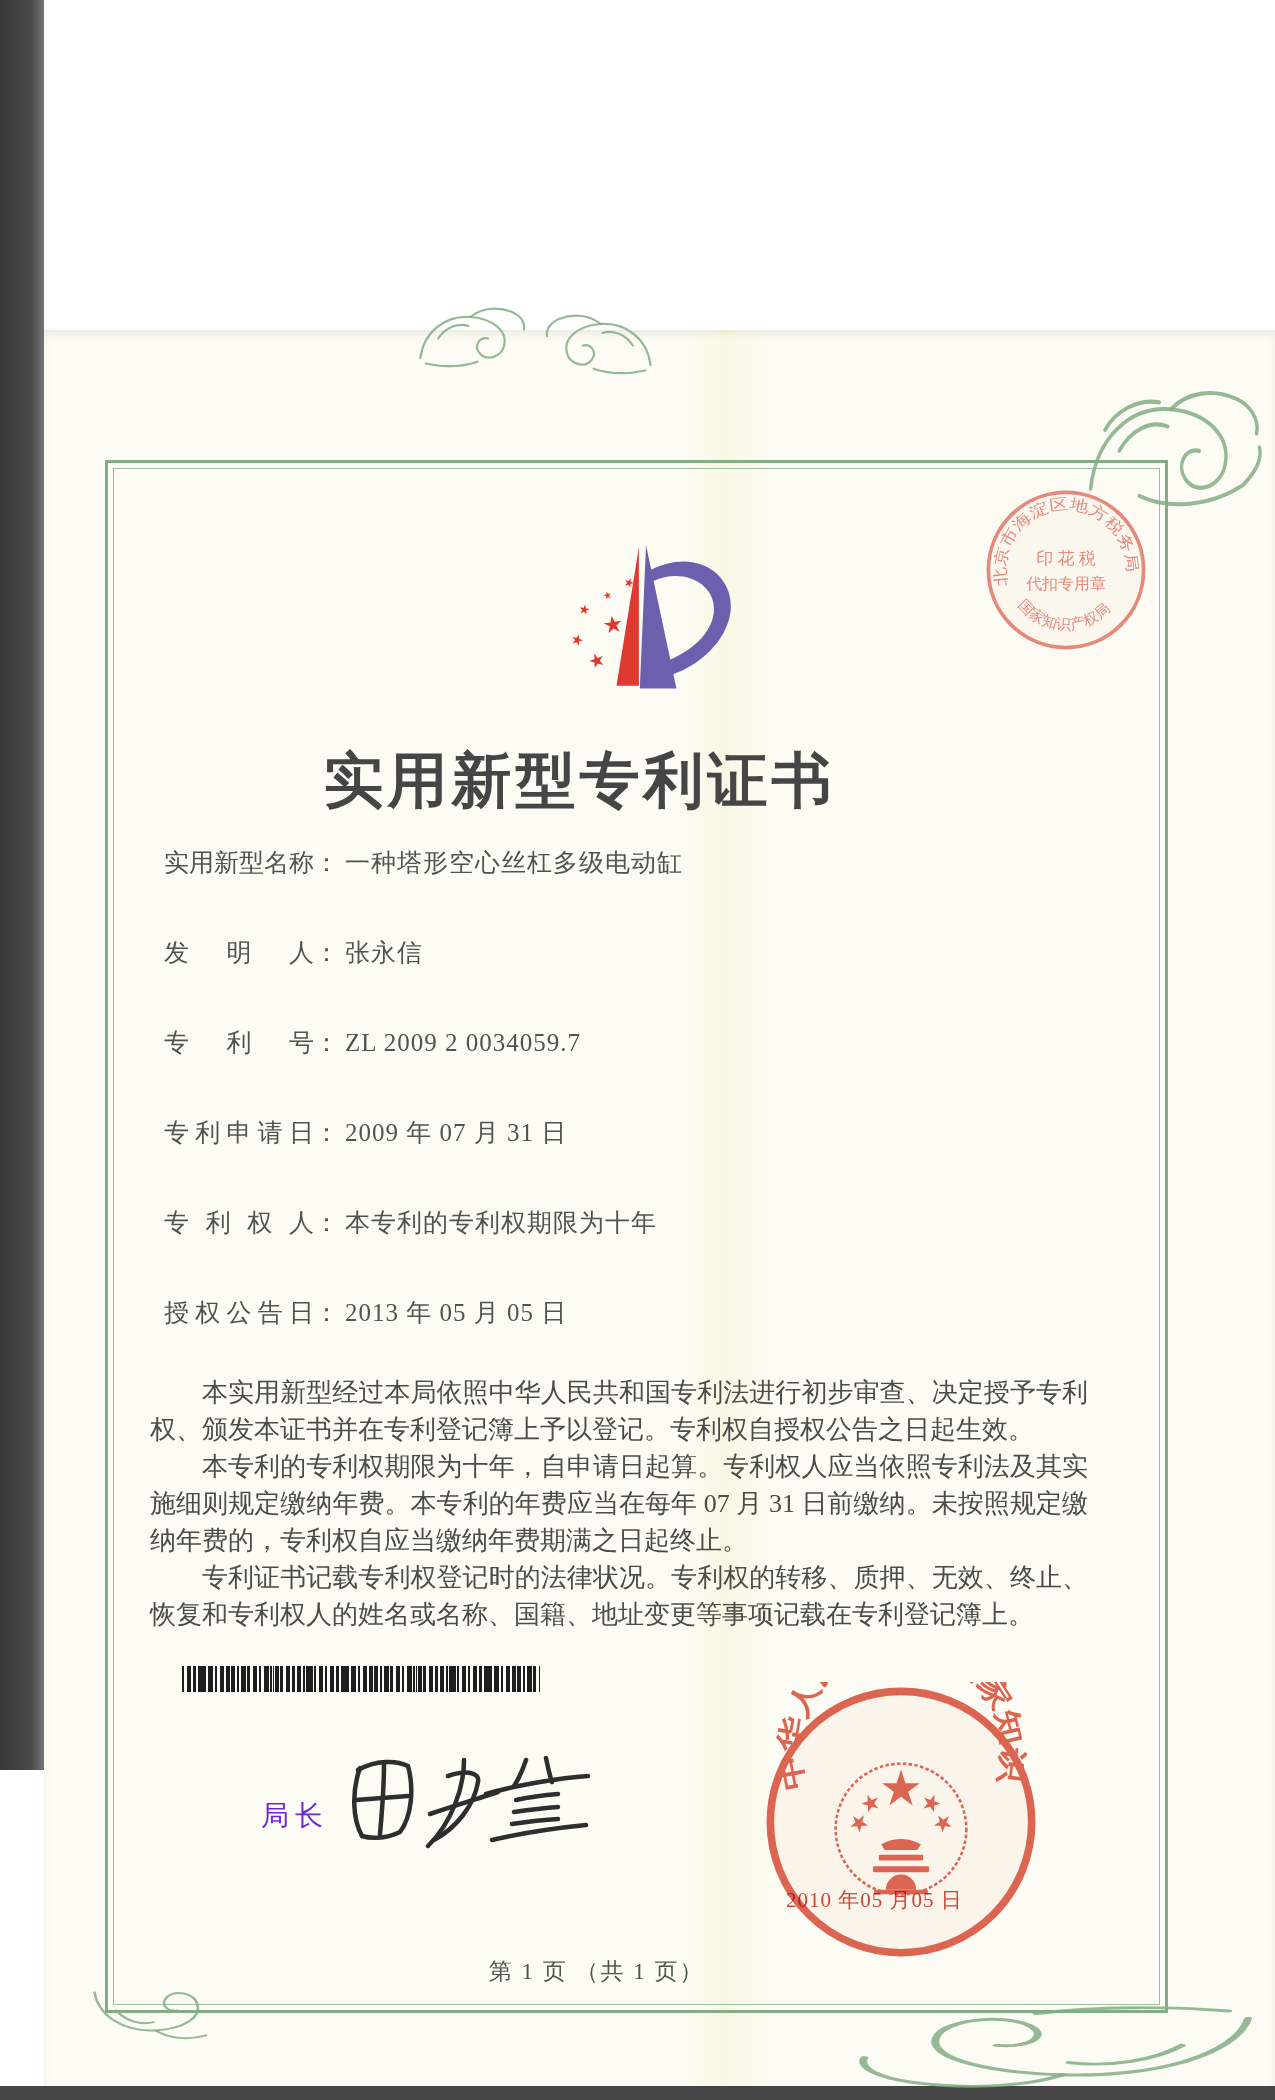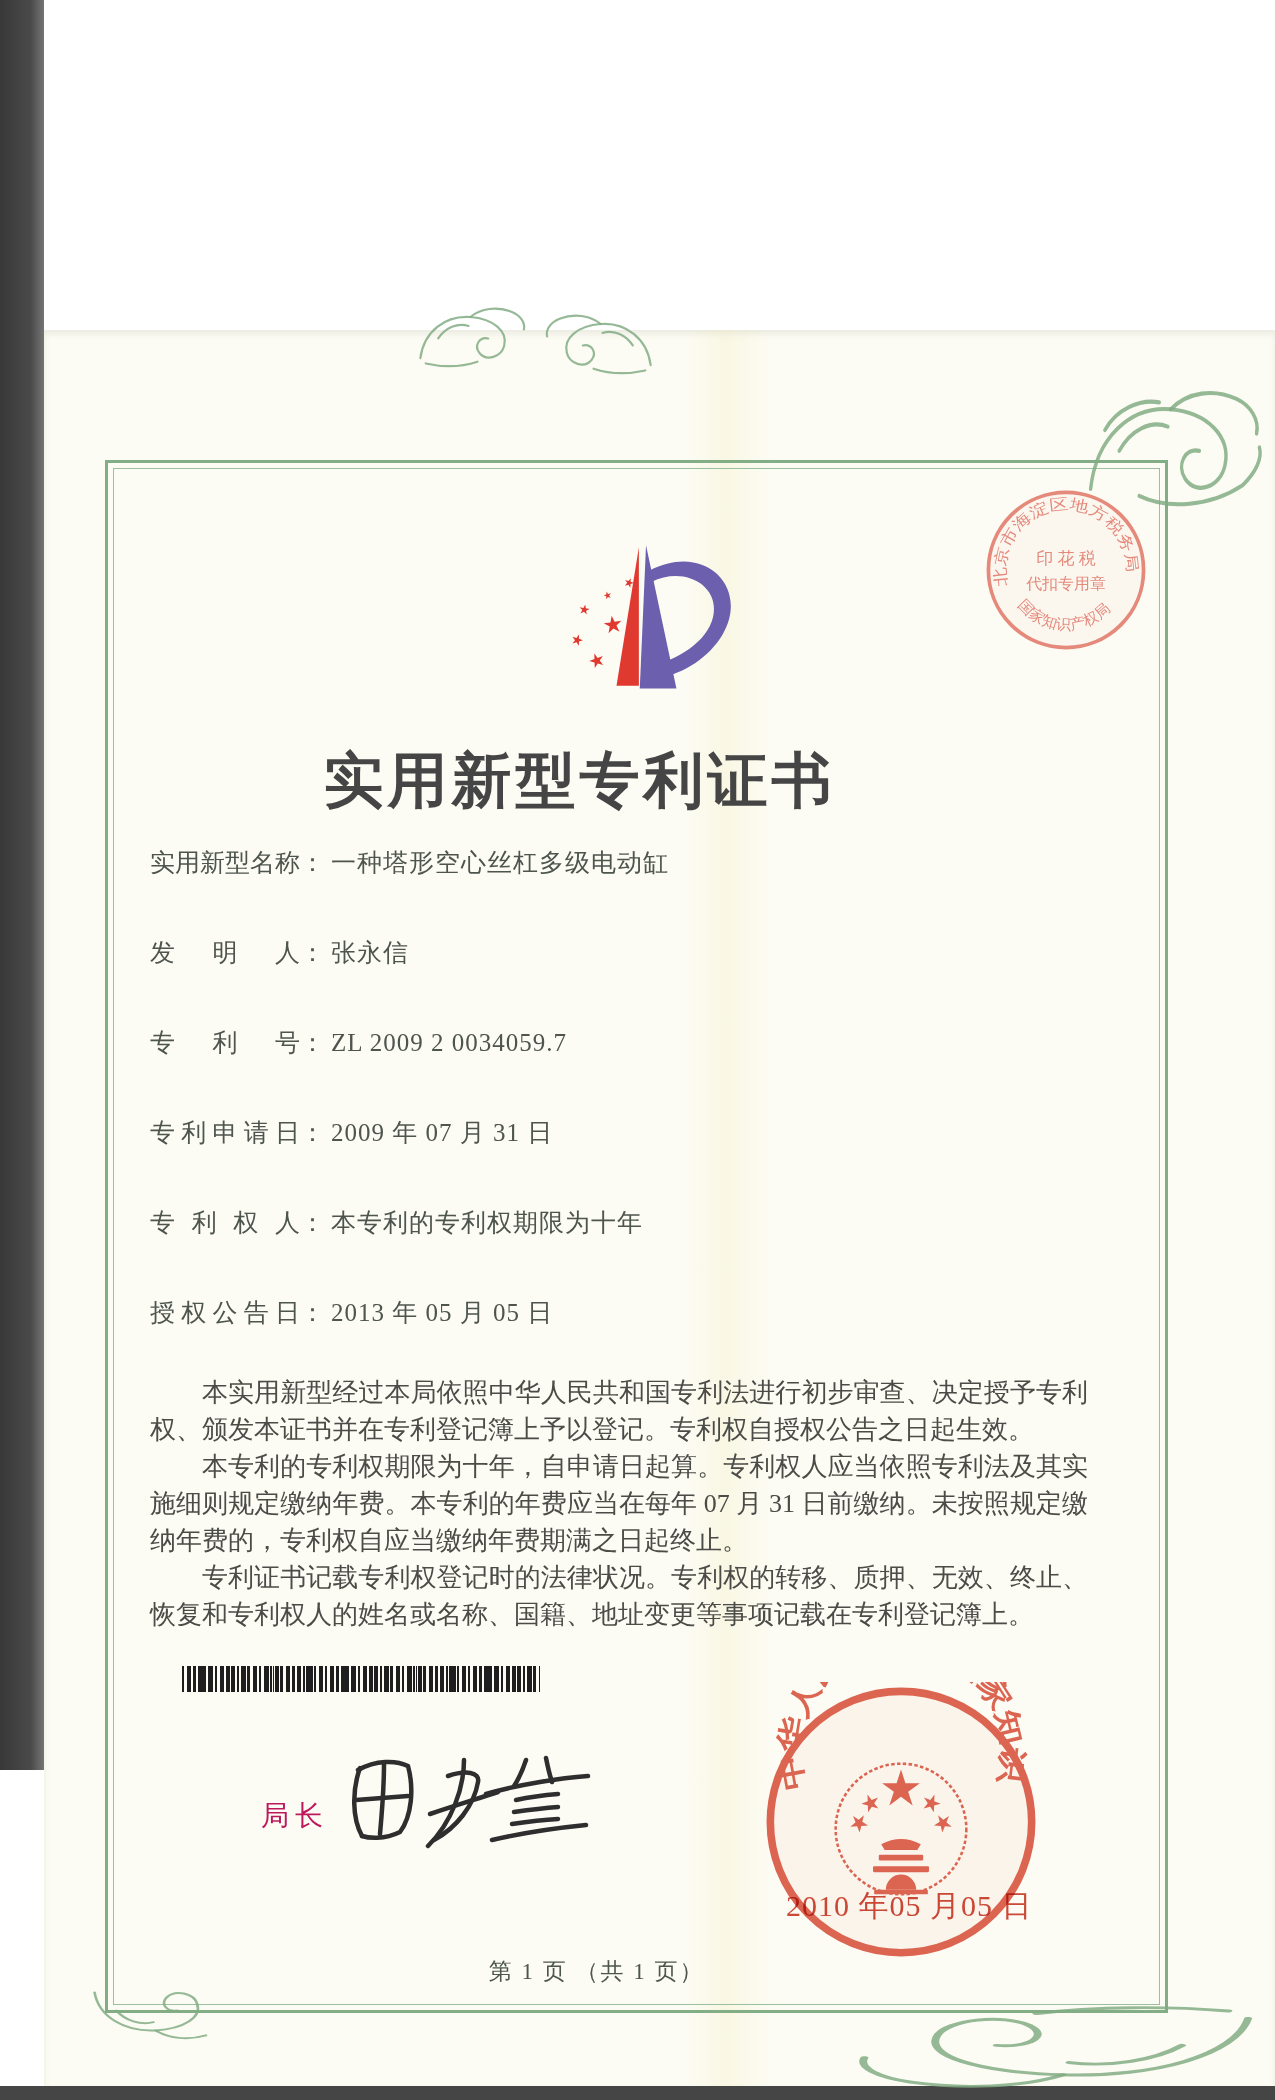--- a/index.html
+++ b/index.html
@@ -28,40 +28,40 @@
 
   .cert-no{position:absolute;left:150px;top:534px;font-size:26px;letter-spacing:4px;color:#585f58;}
 
   .logo{position:absolute;left:548px;top:540px;}
 
   .title{position:absolute;left:105px;top:741px;width:949px;text-align:center;
     font-size:60px;font-weight:600;letter-spacing:4px;color:#454545;}
 
   .fields{position:absolute;left:150px;top:846px;width:960px;color:#4d554e;font-size:25px;}
   .field-row{height:30px;margin-bottom:60px;white-space:nowrap;}
-  .field-label{display:inline-block;width:150px;text-align:justify;text-align-last:justify;}
+  .field-label{display:inline-block;width:150px;text-align:justify;text-align-last:justify;margin-left:14px;}
   .field-colon{display:inline-block;}
   .field-value{margin-left:6px;letter-spacing:1px;}
 
   .body-text{position:absolute;left:150px;top:1374px;width:938px;
     font-size:26px;line-height:37px;color:#4b4b48;text-align:justify;font-family:Liberation Serif, serif;}
   .body-text p{margin:0;text-indent:2em;}
 
   .barcode{position:absolute;left:182px;top:1666px;width:358px;height:26px;
     background-image:
       repeating-linear-gradient(90deg,#1e1e1e 0 2px,transparent 2px 5px,#1e1e1e 5px 9px,transparent 9px 11px),
       repeating-linear-gradient(90deg,#1e1e1e 0 1px,transparent 1px 7px,#1e1e1e 7px 9px,transparent 9px 13px);}
 
-  .director-label{position:absolute;left:261px;top:1797px;font-size:28px;letter-spacing:6px;color:#be185d;}
+  .director-label{position:absolute;left:261px;top:1797px;font-size:28px;letter-spacing:6px;color:#6d28d9;}
   .signature{position:absolute;left:325px;top:1730px;}
   .signature .hidden-name{position:absolute;opacity:0;font-size:1px;}
   .signature path{stroke:#2e2e2e;stroke-width:4.5;fill:none;stroke-linecap:round;stroke-linejoin:round;}
 
   .main-seal{position:absolute;left:761px;top:1682px;opacity:.93;mix-blend-mode:multiply;}
-  .seal-date{position:absolute;left:786px;top:1886px;font-size:30px;letter-spacing:1px;color:#cf4a39;mix-blend-mode:multiply;}
+  .seal-date{position:absolute;left:786px;top:1886px;font-size:21px;letter-spacing:1px;color:#cf4a39;mix-blend-mode:multiply;}
   .tax-seal{position:absolute;left:981px;top:485px;opacity:.85;mix-blend-mode:multiply;}
 
   .footer{position:absolute;left:65px;top:1956px;width:1063px;text-align:center;
     font-size:23px;letter-spacing:2px;color:#4c564d;}
 </style>
 </head>
 <body>
 
 <div id="canvas">
 

